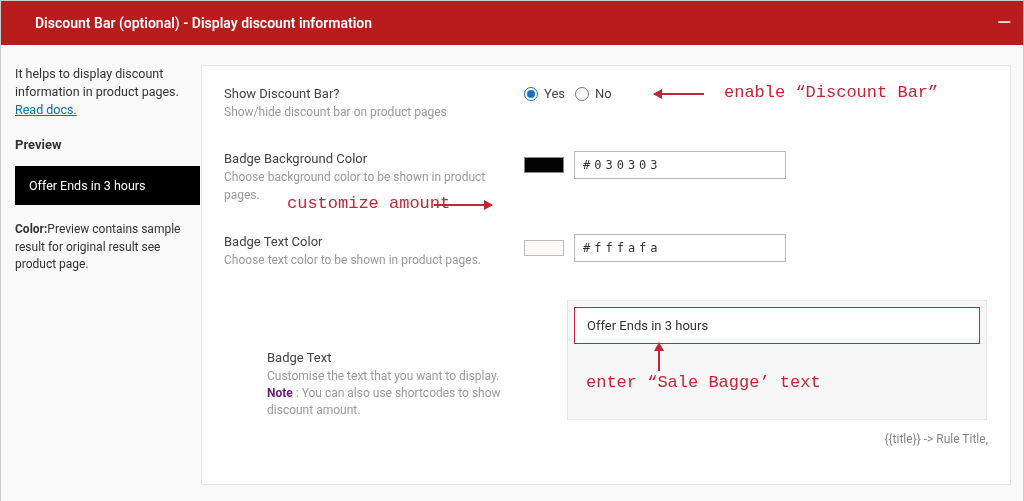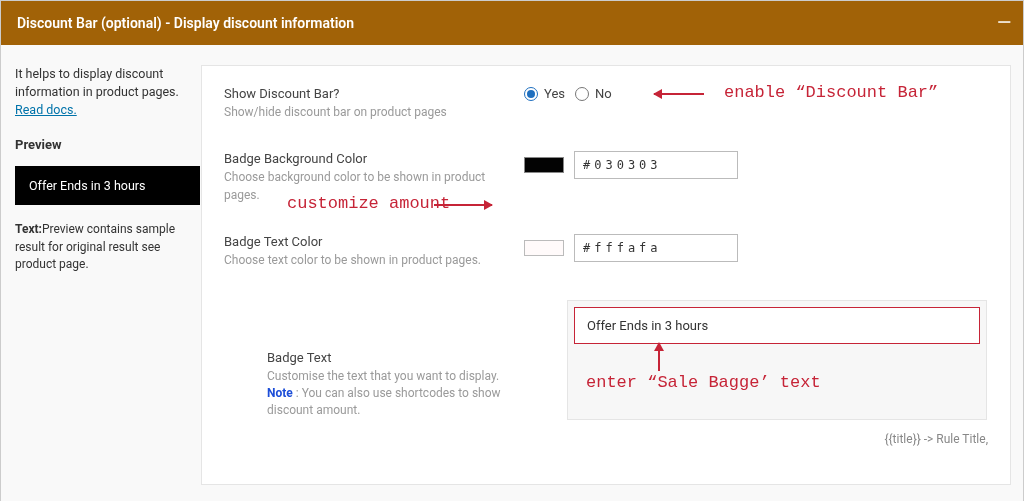--- a/index.html
+++ b/index.html
@@ -11,25 +11,25 @@
     overflow: hidden;
     font-size: 13px;
     color: #444;
   }
   .panel {
     border: 1px solid #ccc;
     background: #fff;
     margin: 0;
   }
   .panel-header {
-    background: #a16207;
+    background: #b91c1c;
     color: #fff;
     font-weight: 600;
     font-size: 14px;
-    padding: 14px 16px;
+    padding: 14px 34px;
     position: relative;
   }
   .collapse-toggle {
     position: absolute;
     right: 12px;
     top: 50%;
     transform: translateY(-50%);
     color: rgba(255,255,255,0.8);
     font-size: 18px;
     line-height: 1;
@@ -88,21 +88,21 @@
     font-weight: 400;
     color: #444;
     font-size: 13px;
     margin-bottom: 3px;
   }
   .form-label-block .desc {
     color: #9a9a9a;
     font-size: 12px;
     line-height: 1.45;
   }
-  .form-label-block .desc b { font-weight: 700; color: #1d4ed8; }
+  .form-label-block .desc b { font-weight: 700; color: #701a75; }
   .form-control-block {
     flex: 1;
     position: relative;
   }
 
   
   .radio-group { display: flex; align-items: center; gap: 4px; font-size: 13px; }
   .radio-group input[type=radio] {
     appearance: none;
     width: 14px; height: 14px;
@@ -131,21 +131,21 @@
   .color-swatch {
     width: 40px; height: 16px;
     border: 1px solid #888;
   }
   .color-input {
     border: 1px solid #bbb;
     padding: 6px 8px;
     font-family: monospace;
     letter-spacing: 4px;
     font-size: 12px;
-    width: 164px;
+    width: 212px;
     color: #333;
   }
 
   
   .textarea-wrap {
     background: #f7f7f7;
     border: 1px solid #e5e5e5;
     padding: 6px;
     position: relative;
     width: 420px;
@@ -218,21 +218,21 @@
   <div class="panel-body">
 
     <div class="left-col">
       <p>
         <span>It helps to display discount information in product pages. </span>
         <a href="#">Read docs.</a>
       </p>
       <div class="preview-label">Preview</div>
       <div class="preview-badge">Offer Ends in 3 hours</div>
       <p class="preview-note">
-        <b>Text:</b><span>Preview contains sample result for original result see product page.</span>
+        <b>Color:</b><span>Preview contains sample result for original result see product page.</span>
       </p>
     </div>
 
     <div class="right-col">
 
       <div class="form-row">
         <div class="form-label-block">
           <div class="lbl">Show Discount Bar?</div>
           <div class="desc">Show/hide discount bar on product pages</div>
         </div>

